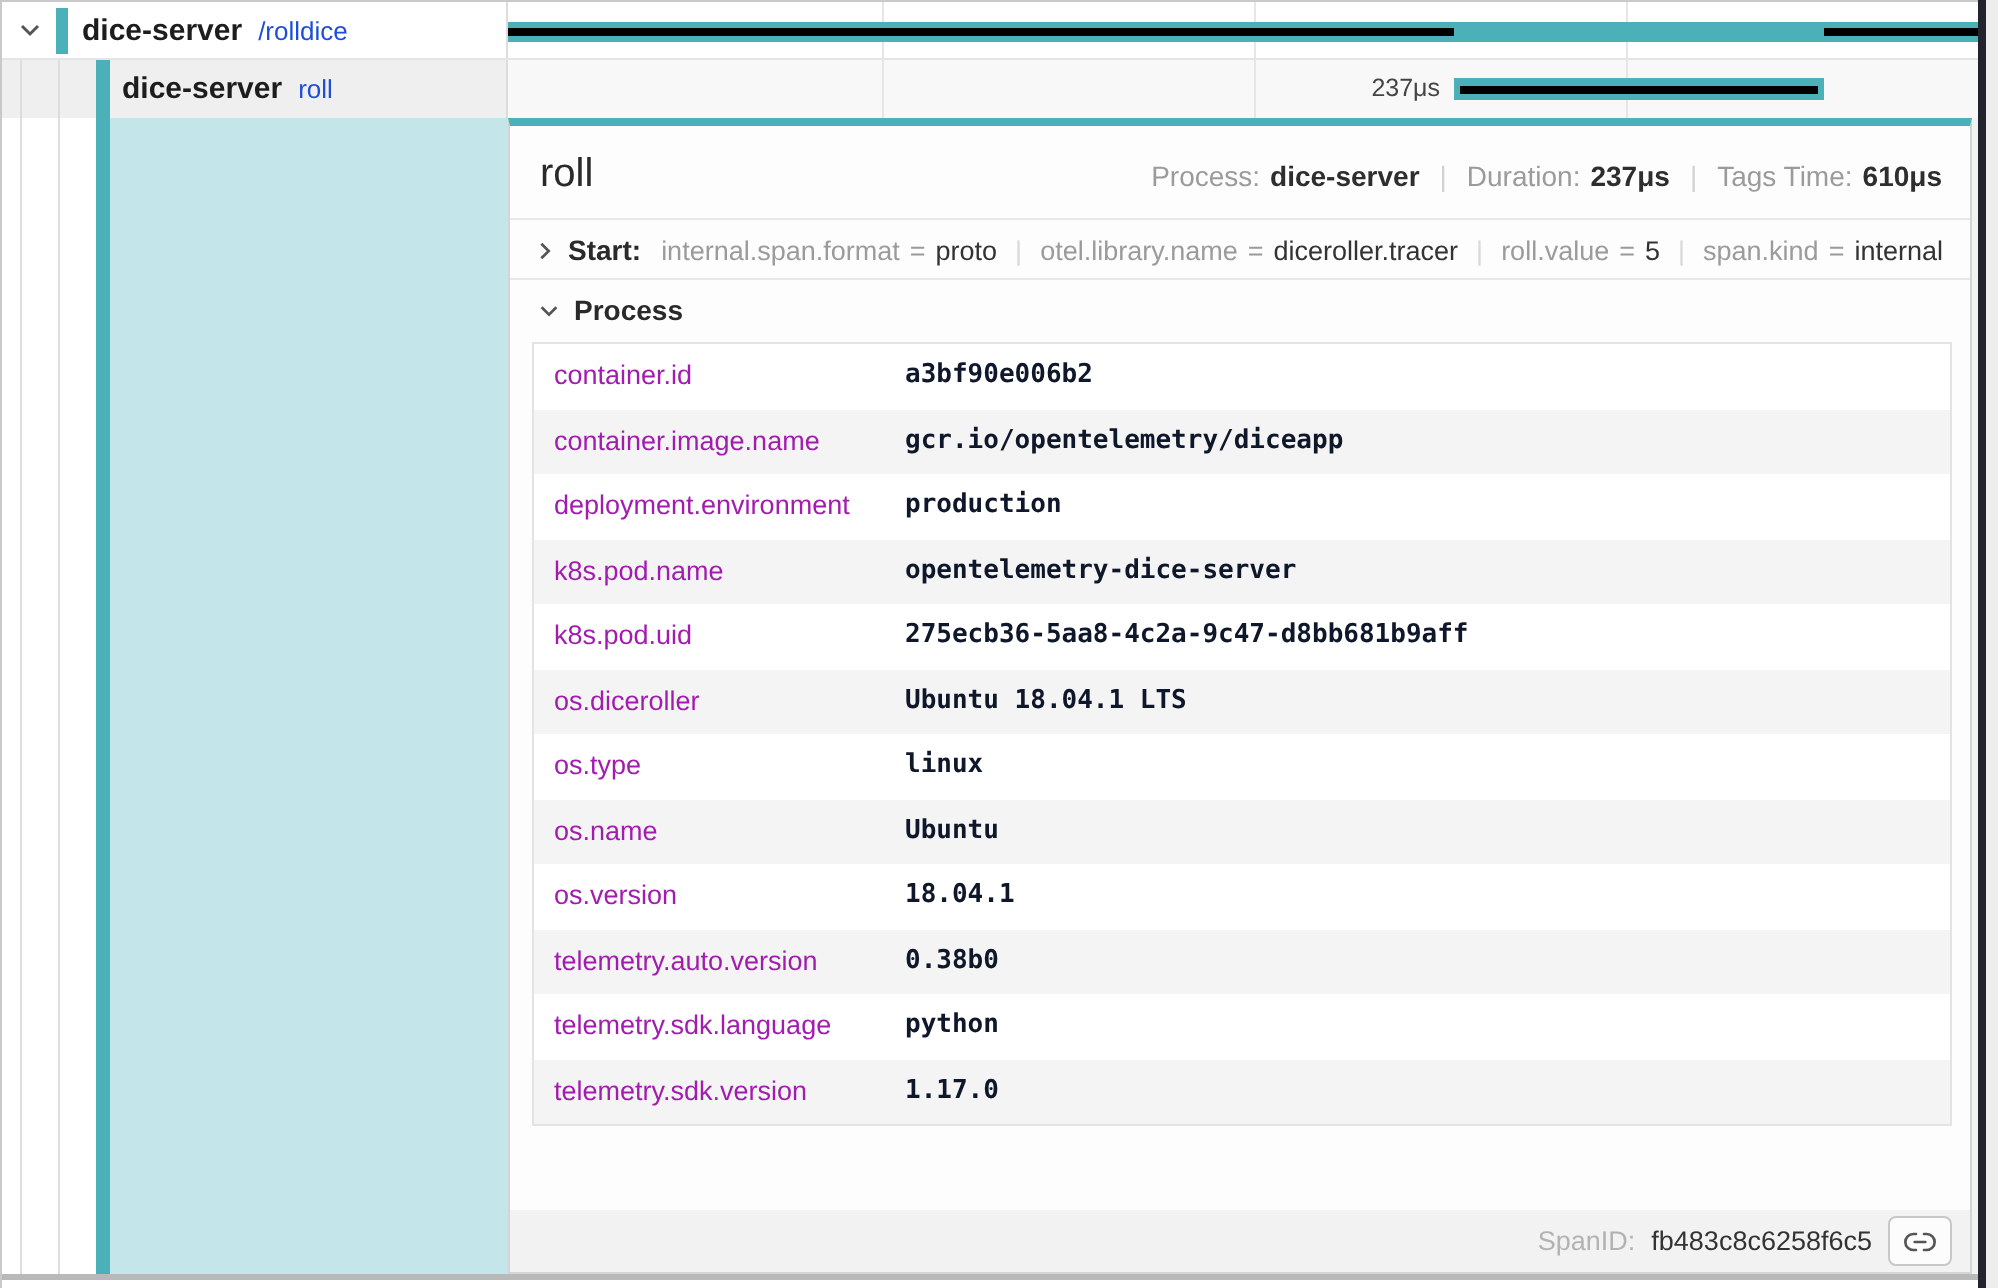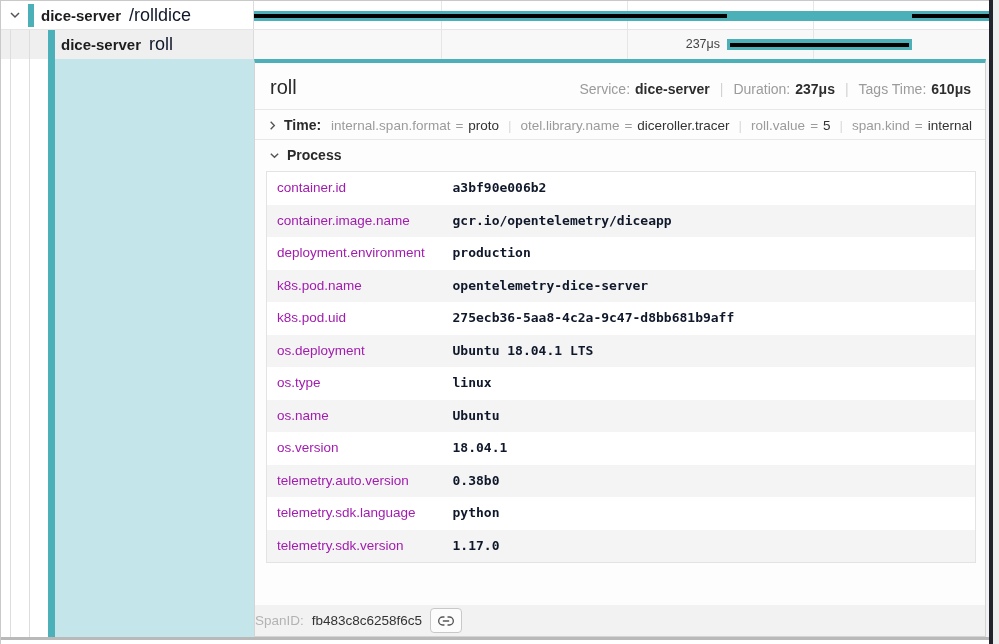--- a/index.html
+++ b/index.html
@@ -18,21 +18,21 @@
   .name-cell { position:absolute; left:0; top:0; width:253px; height:100%;
                border-right:1px solid #dcdcdc; display:flex; align-items:center; }
   .row1 .name-cell { background:#fff; }
   .row2 .name-cell { background:#efefef; }
   .timeline-cell { position:absolute; left:253px; top:0; width:735px; height:100%; }
   .row2 .timeline-cell { background:#f8f8f8; }
   .gridline { position:absolute; top:0; width:1px; height:100%; background:#e6e6e6; }
   .gl1 { left:187px; } .gl2 { left:373px; } .gl3 { left:559px; }
   .chev { display:inline-flex; align-items:center; justify-content:center; width:14px; height:14px; }
   .svc { font-size:15px; font-weight:bold; color:#1d1d1d; }
-  .op  { font-size:18px; color:#0f172a; margin-left:8px; }
+  .op  { font-size:13px; color:#1d4ed8; margin-left:8px; }
   .colorbar1 { width:6px; height:23px; background:#4cb0b8; margin:0 7px 0 6px; }
   .indent-line { position:absolute; top:0; width:1px; height:100%; background:#ddd; }
   .il1 { left:9px; } .il2 { left:28px; }
   .colorbar2 { position:absolute; left:47px; top:0; width:7px; height:100%; background:#4cb0b8; }
   .row2-label { margin-left:60px; display:flex; align-items:center; }
   .bar { position:absolute; background:#4cb0b8; }
   .bar-r1 { left:0; width:735px; top:10px; height:10px; }
   .black-seg { position:absolute; background:#000; height:4px; top:3px; }
   .seg-a { left:0; width:473px; }
   .seg-b { left:658px; width:77px; }
@@ -67,21 +67,21 @@
   .tag-val { color:#333; font-weight:500; }
   .tag-sep { color:#d9d9d9; margin:0 9px; }
   .kv-table { margin:2px 11px 0 11px; border-collapse:collapse; width:710px;
               border:1px solid #e3e3e3; background:#fff; }
   .kv-table tr:nth-child(even) { background:#f4f4f4; }
   .kv-key { width:178px; padding:8px 8px 8px 10px; font-size:13.5px; color:#a21caf;
             line-height:16.5px; }
   .kv-val { padding:8px 8px; font-family:"DejaVu Sans Mono", monospace; font-size:13px;
             font-weight:bold; color:#0f172a; line-height:16.5px; }
   .card-footer { margin-top:auto; height:31px; background:#f2f2f2; display:flex;
-                 align-items:center; padding-right:9px; gap:8px; }
+                 align-items:center; justify-content:flex-end; padding-right:9px; gap:8px; }
   .footer-label { font-size:13.5px; color:#b3b3b3; }
   .footer-value { font-size:13.5px; color:#333; font-weight:500; }
   .link-btn { width:32px; height:25px; background:#fcfcfc; border:1px solid #c8c8c8;
               border-radius:4px; display:flex; align-items:center; justify-content:center;
               cursor:pointer; }
 </style>
 </head>
 <body>
 
 <div class="window">
@@ -135,39 +135,39 @@
       <div class="indent-line il2"></div>
       <div class="detail-accent"></div>
       <div class="detail-tint"></div>
     </div>
     <div class="detail-bg"></div>
 
     <div class="card">
       <div class="card-header">
         <div class="card-title">roll</div>
         <div class="meta">
-          <span class="meta-label">Service:</span>
+          <span class="meta-label">Process:</span>
           <span class="meta-value">dice-server</span>
           <span class="meta-sep">|</span>
           <span class="meta-label">Duration:</span>
           <span class="meta-value">237μs</span>
           <span class="meta-sep">|</span>
           <span class="meta-label">Tags Time:</span>
           <span class="meta-value">610μs</span>
         </div>
       </div>
       <div class="hr"></div>
 
       <div class="section-row">
         <span class="chev">
           <svg width="11" height="11" viewBox="0 0 12 12">
               <polyline points="4,2 8,6 4,10" fill="none" stroke="#555" stroke-width="1.5"></polyline>
             </svg>
         </span>
-        <span class="section-title">Time:</span>
+        <span class="section-title">Start:</span>
         <span class="tag-items">
           <span>
             <span class="tag-key">internal.span.format</span><span class="tag-eq">=</span><span class="tag-val">proto</span>
           </span>
           <span class="tag-sep">|</span>
           <span>
             <span class="tag-key">otel.library.name</span><span class="tag-eq">=</span><span class="tag-val">diceroller.tracer</span>
           </span>
           <span class="tag-sep">|</span>
           <span>
@@ -206,21 +206,21 @@
             </tr>
           <tr>
               <td class="kv-key">k8s.pod.name</td>
               <td class="kv-val">opentelemetry-dice-server</td>
             </tr>
           <tr>
               <td class="kv-key">k8s.pod.uid</td>
               <td class="kv-val">275ecb36-5aa8-4c2a-9c47-d8bb681b9aff</td>
             </tr>
           <tr>
-              <td class="kv-key">os.deployment</td>
+              <td class="kv-key">os.diceroller</td>
               <td class="kv-val">Ubuntu 18.04.1 LTS</td>
             </tr>
           <tr>
               <td class="kv-key">os.type</td>
               <td class="kv-val">linux</td>
             </tr>
           <tr>
               <td class="kv-key">os.name</td>
               <td class="kv-val">Ubuntu</td>
             </tr>

